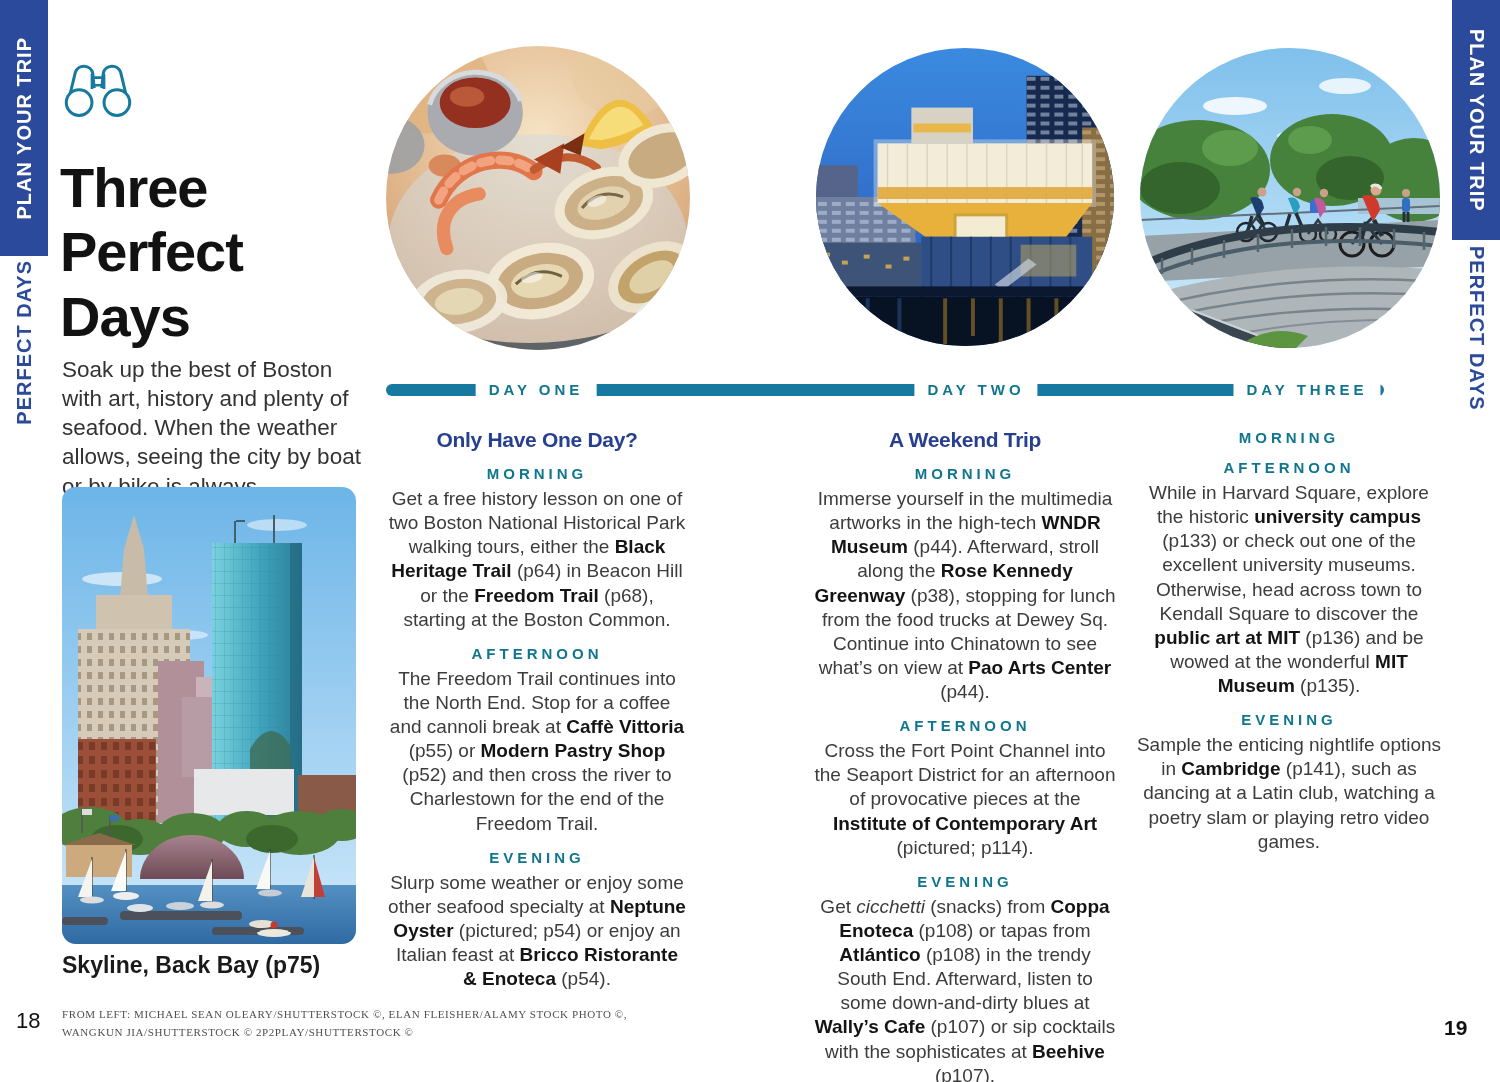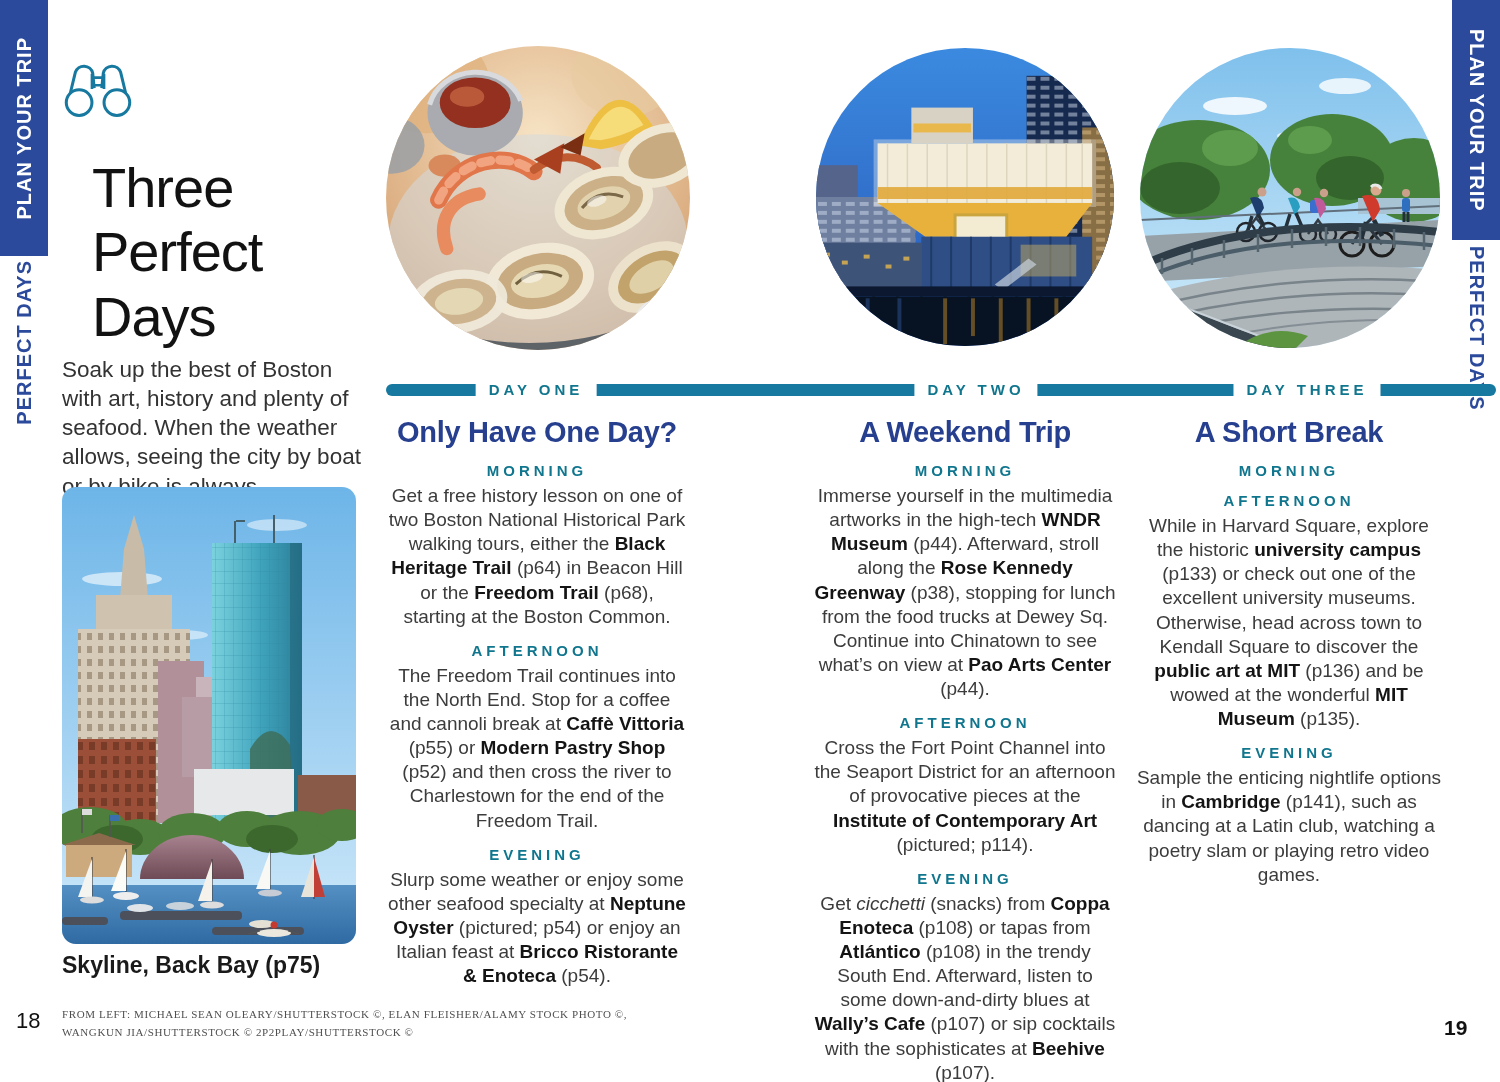--- a/index.html
+++ b/index.html
@@ -10,43 +10,43 @@
   .rail-label{font-weight:700;font-size:20px;letter-spacing:1px;white-space:nowrap;}
   .vup{writing-mode:vertical-rl;transform:rotate(180deg);}
   .vdown{writing-mode:vertical-rl;}
   .rail-left{left:0;top:0;width:48px;height:256px;}
   .rail-right{left:1452px;top:0;width:48px;height:240px;}
   .chapter-left{position:absolute;left:0;top:262px;width:48px;height:160px;display:flex;align-items:center;justify-content:center;color:#2b4a9c;}
   .chapter-right{position:absolute;left:1452px;top:248px;width:48px;height:160px;display:flex;align-items:center;justify-content:center;color:#2b4a9c;}
   .rail-blue .rail-label{color:#fff;}
   
   .binocs{position:absolute;left:60px;top:58px;}
-  .big-title{position:absolute;left:60px;top:118px;font-size:56px;line-height:1.16;font-weight:400;
-             color:#121212;letter-spacing:-1px;margin-left:32px;}
+  .big-title{position:absolute;left:60px;top:118px;font-size:56px;line-height:1.16;font-weight:700;
+             color:#121212;letter-spacing:-1px;}
   .intro{position:absolute;left:62px;top:332px;width:314px;font-size:22.5px;line-height:1.3;color:#333;}
   .skyline{position:absolute;left:62px;top:487px;width:294px;height:457px;border-radius:14px;overflow:hidden;}
   .skyline svg{display:block;width:100%;height:100%;}
   .caption{position:absolute;left:62px;top:952px;font-size:23px;font-weight:700;color:#1a1a1a;}
   
   .circle{position:absolute;border-radius:50%;overflow:hidden;}
   .circle svg{display:block;width:100%;height:100%;}
   .c1{left:386px;top:46px;width:304px;height:304px;}
   .c2{left:816px;top:48px;width:298px;height:298px;}
   .c3{left:1140px;top:48px;width:300px;height:300px;}
   
-  .daybar{position:absolute;left:386px;top:384px;width:1110px;height:12px;}
+  .daybar{position:absolute;left:386px;top:384px;width:998px;height:12px;}
   .daybar .track{position:absolute;left:0;top:0;width:100%;height:12px;background:#1779a0;border-radius:6px;}
   .daybar .lbl{position:absolute;top:-5px;transform:translateX(-50%);background:#fff;padding:0 13px;
                font-size:15px;font-weight:700;letter-spacing:4px;color:#10768e;line-height:22px;white-space:nowrap;}
   
   .daycol{position:absolute;top:416px;text-align:center;}
   .dc1{left:387px;width:300px;}
   .dc2{left:812px;width:306px;}
   .dc3{left:1136px;width:306px;}
-  .day-title{font-size:29px;font-weight:700;color:#263f8f;margin:0 0 2px;letter-spacing:-0.3px;}
+  .day-title{font-size:21px;font-weight:700;color:#263f8f;margin:12px 0 2px;letter-spacing:-0.3px;}
   .slot{font-size:15px;font-weight:700;letter-spacing:4px;color:#10768e;margin:13px 0 5px;}
   .body-p{font-size:19px;line-height:1.27;color:#3c3c3c;margin:0;}
   .body-p .b{font-weight:700;color:#141414;}
   .body-p .i{font-style:italic;}
   
   .pageno{position:absolute;font-size:22px;color:#111;}
   .pn-left{left:16px;top:1008px;}
   .pn-right{left:1444px;top:1016px;font-size:21px;font-weight:bold;}
   .credits{position:absolute;left:62px;top:1006px;font-size:11px;letter-spacing:0.6px;
            line-height:1.6;color:#4f4f4f;font-family:Liberation Serif, serif;}
@@ -421,21 +421,20 @@
     <h2 class="day-title">A Weekend Trip</h2>
     <div class="slot">MORNING</div>
     <p class="body-p"><span>Immerse yourself in the multimedia artworks in the high-tech </span><span class="b">WNDR Museum</span><span> (p44). Afterward, stroll along the </span><span class="b">Rose Kennedy Greenway</span><span> (p38), stopping for lunch from the food trucks at Dewey Sq. Continue into Chinatown to see what’s on view at </span><span class="b">Pao Arts Center</span><span> (p44).</span></p>
     <div class="slot">AFTERNOON</div>
     <p class="body-p"><span>Cross the Fort Point Channel into the Seaport District for an afternoon of provocative pieces at the </span><span class="b">Institute of Contemporary Art</span><span> (pictured; p114).</span></p>
     <div class="slot">EVENING</div>
     <p class="body-p"><span>Get </span><span class="i">cicchetti</span><span> (snacks) from </span><span class="b">Coppa Enoteca</span><span> (p108) or tapas from </span><span class="b">Atlántico</span><span> (p108) in the trendy South End. Afterward, listen to some down-and-dirty blues at </span><span class="b">Wally’s Cafe</span><span> (p107) or sip cocktails with the sophisticates at </span><span class="b">Beehive</span><span> (p107).</span></p>
   </div>
 
   <div class="daycol dc3">
-    <h2 class="day-title">A Short Break</h2>
     <div class="slot">MORNING</div>
     <div class="slot">AFTERNOON</div>
     <p class="body-p"><span>While in Harvard Square, explore the historic </span><span class="b">university campus</span><span> (p133) or check out one of the excellent university museums. Otherwise, head across town to Kendall Square to discover the </span><span class="b">public art at MIT</span><span> (p136) and be wowed at the wonderful </span><span class="b">MIT Museum</span><span> (p135).</span></p>
     <div class="slot">EVENING</div>
     <p class="body-p"><span>Sample the enticing nightlife options in </span><span class="b">Cambridge</span><span> (p141), such as dancing at a Latin club, watching a poetry slam or playing retro video games.</span></p>
   </div>
 
   <div class="pageno pn-left">18</div>
   <div class="credits">
     <span>FROM LEFT: MICHAEL SEAN OLEARY/SHUTTERSTOCK ©, ELAN FLEISHER/ALAMY STOCK PHOTO ©,</span><br>

